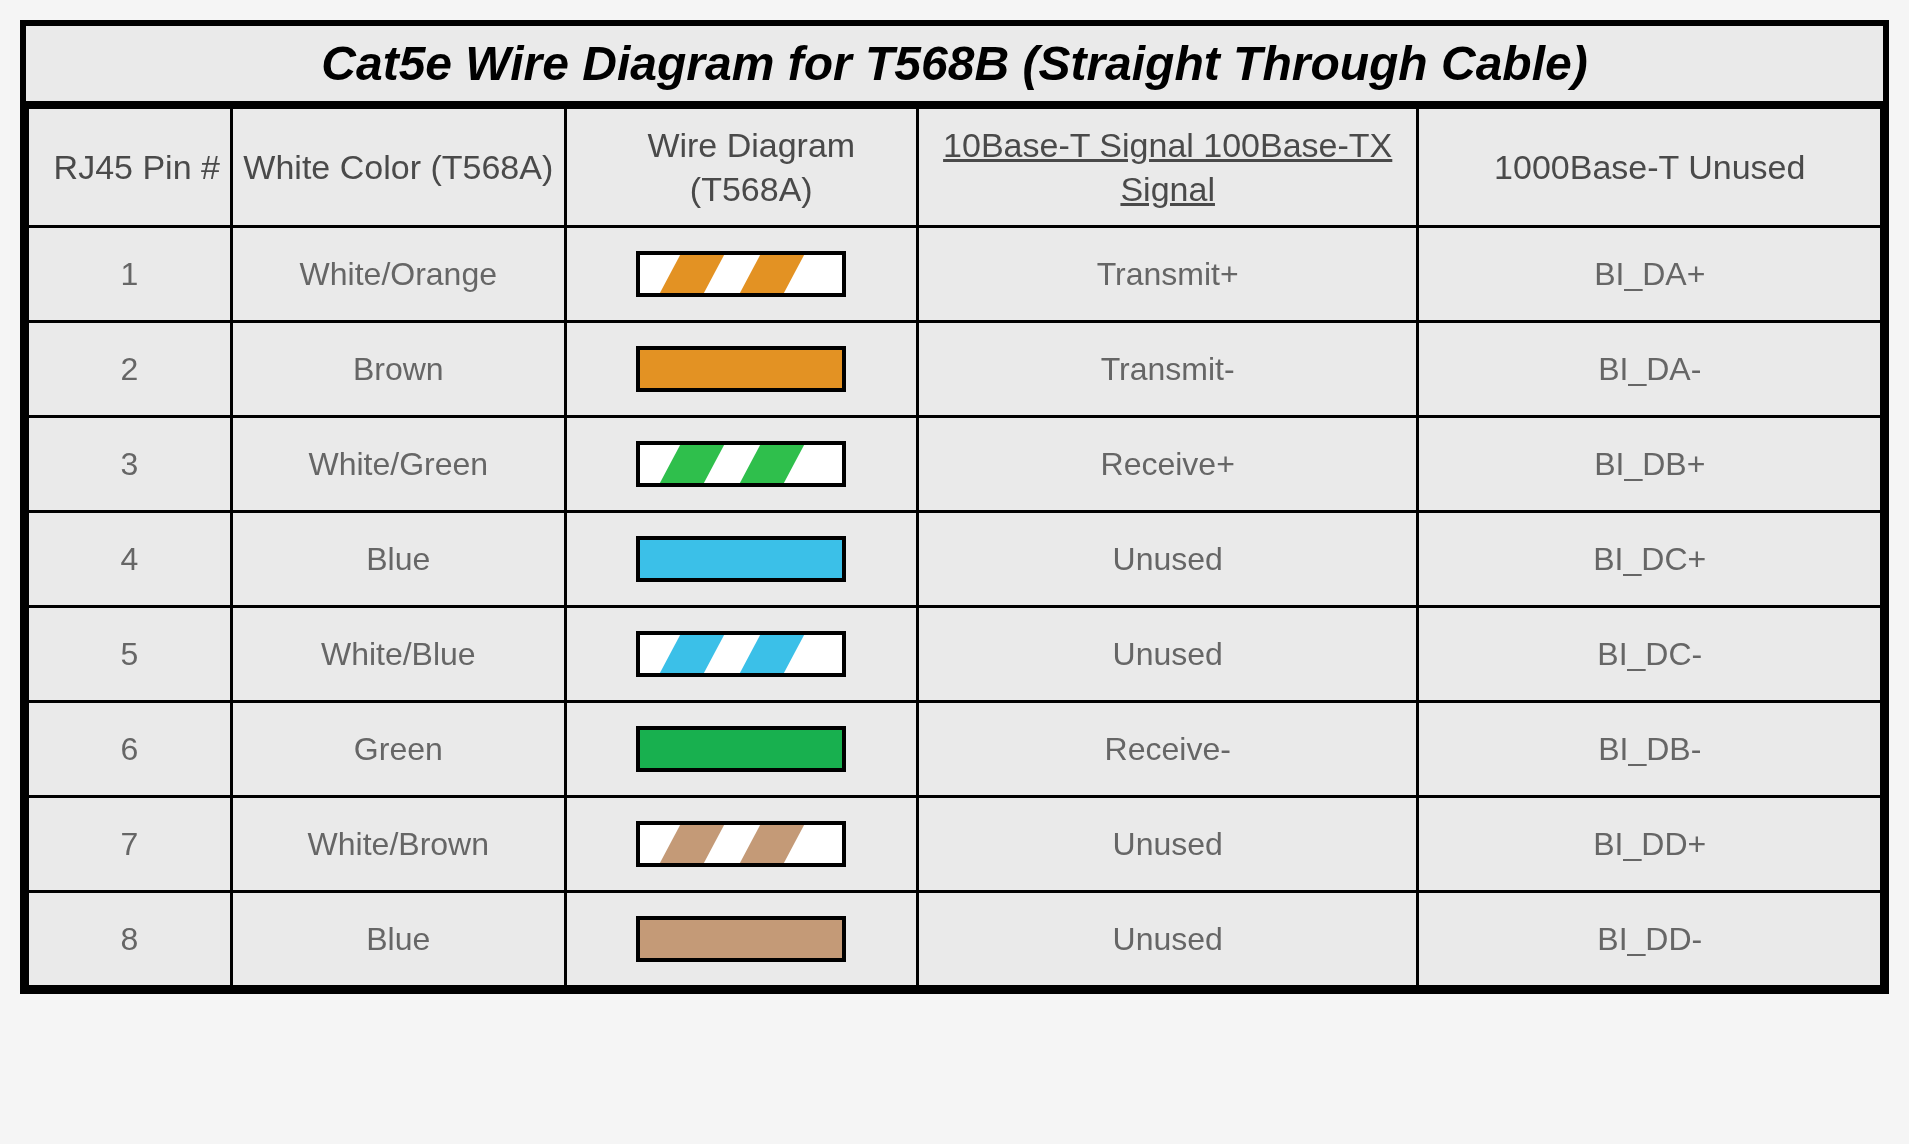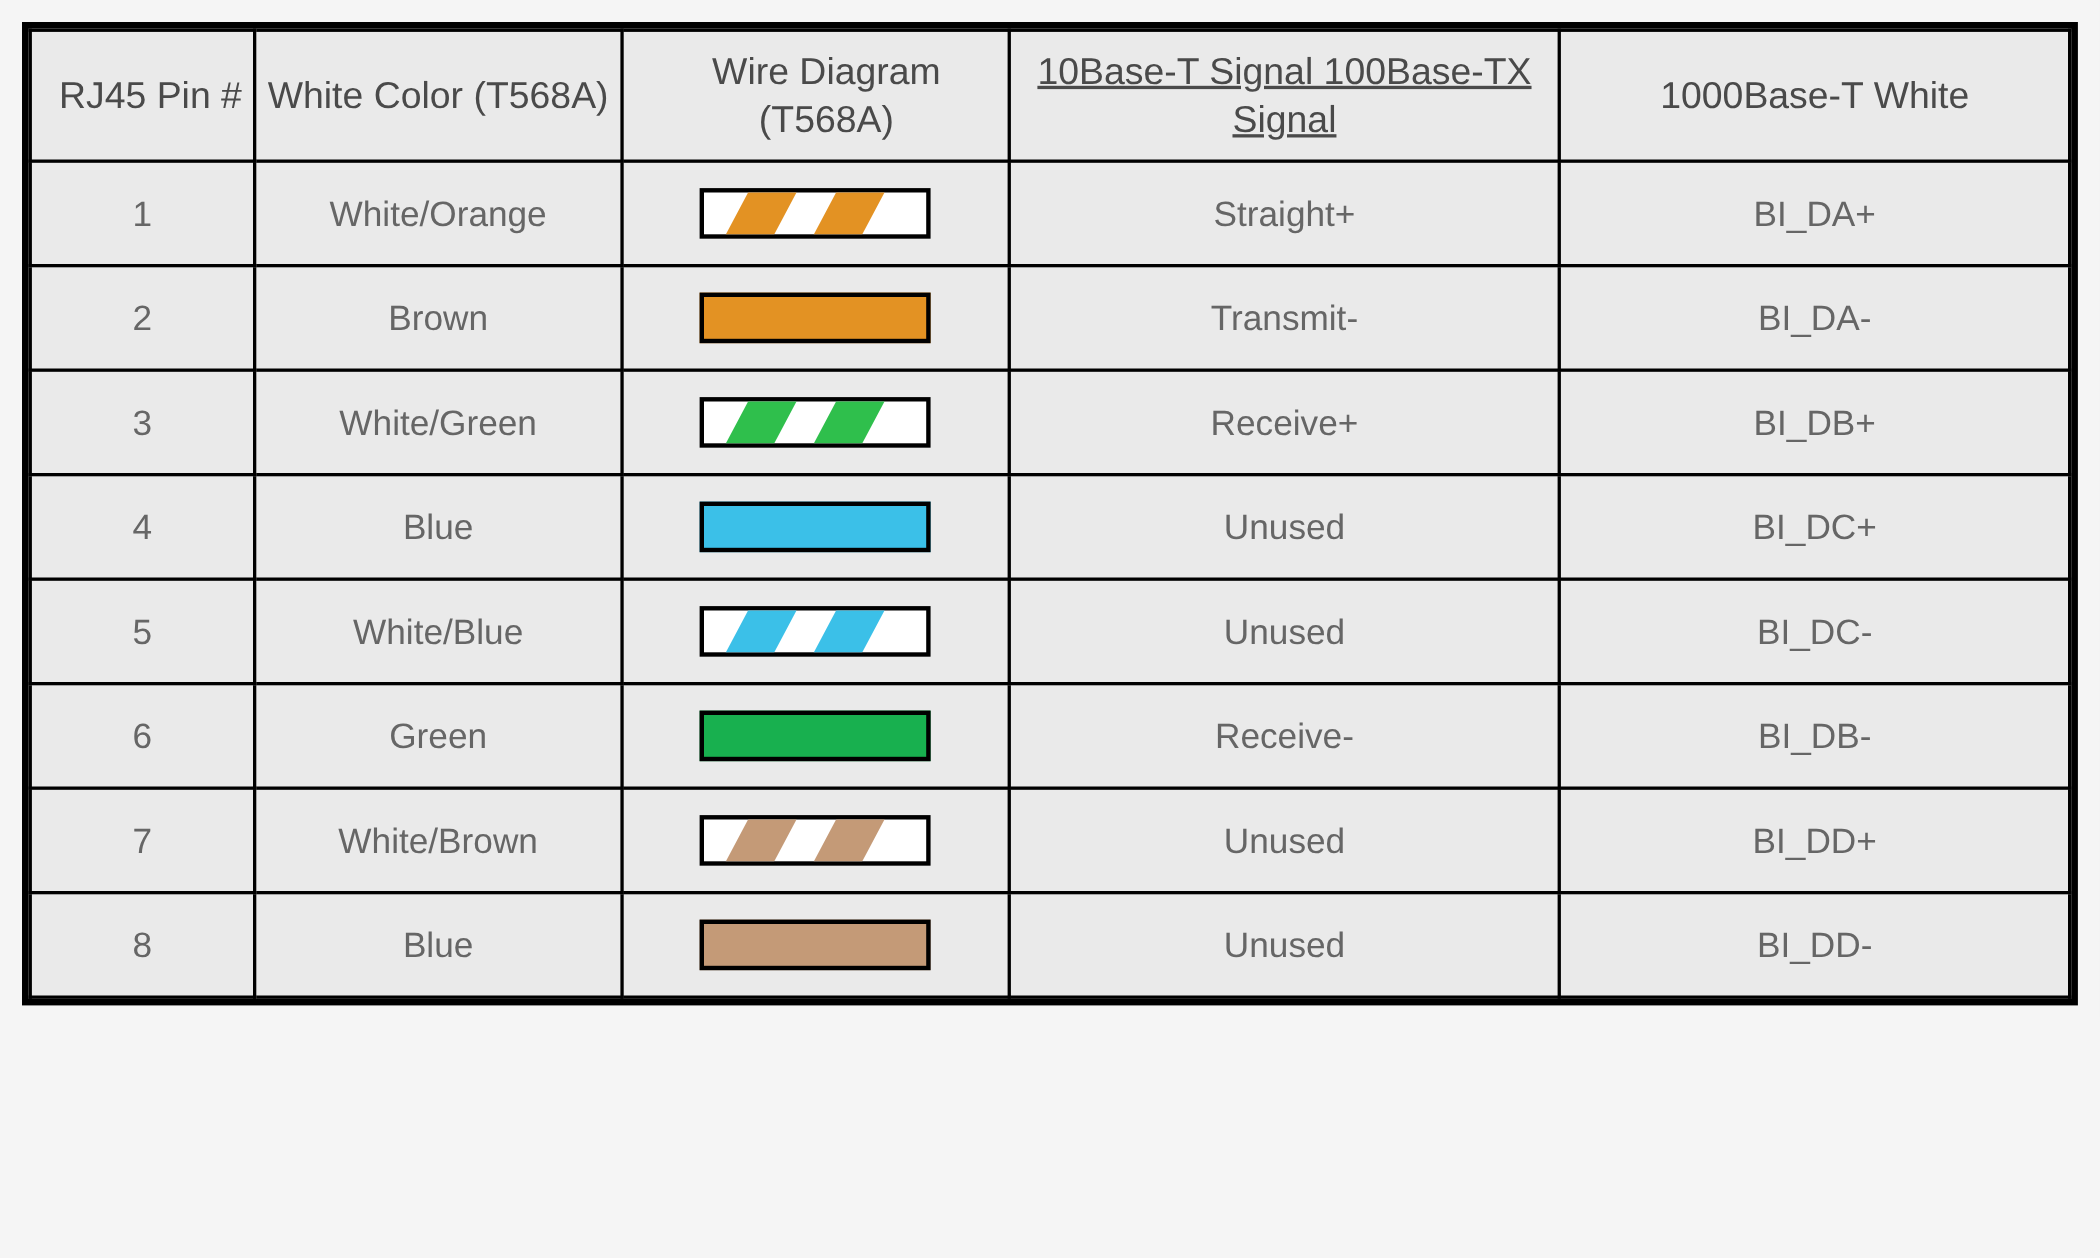--- a/index.html
+++ b/index.html
@@ -76,37 +76,38 @@
       top: -10px;
       bottom: -10px;
       width: 44px;
       transform: skewX(-28deg);
     }
   </style>
 </head>
 <body>
 
 <div class="container">
+  <div class="title">Cat5e Wire Diagram for T568B (Straight Through Cable)</div>
   <table>
     <thead>
       <tr>
         <th class="col-pin">RJ45 Pin #</th>
         <th class="col-color">White Color (T568A)</th>
         <th class="col-diagram">Wire Diagram (T568A)</th>
         <th class="col-signal10">10Base-T Signal 100Base-TX Signal</th>
-        <th class="col-signal1000">1000Base-T White</th>
+        <th class="col-signal1000">1000Base-T Unused</th>
       </tr>
     </thead>
     <tbody id="tbody">
 
     <tr>
           <td>1</td>
           <td>White/Orange</td>
           <td><span class="wire-swatch striped" style="background-color: rgb(255, 255, 255);"><span class="stripe" style="background-color: rgb(227, 146, 35); left: 30px;"></span><span class="stripe" style="background-color: rgb(227, 146, 35); left: 110px;"></span></span></td>
-          <td>Straight+</td>
+          <td>Transmit+</td>
           <td>BI_DA+</td>
         </tr>
         <tr>
           <td>2</td>
           <td>Brown</td>
           <td><span class="wire-swatch solid" style="background-color: rgb(227, 146, 35);"></span></td>
           <td>Transmit-</td>
           <td>BI_DA-</td>
         </tr>
         <tr>

